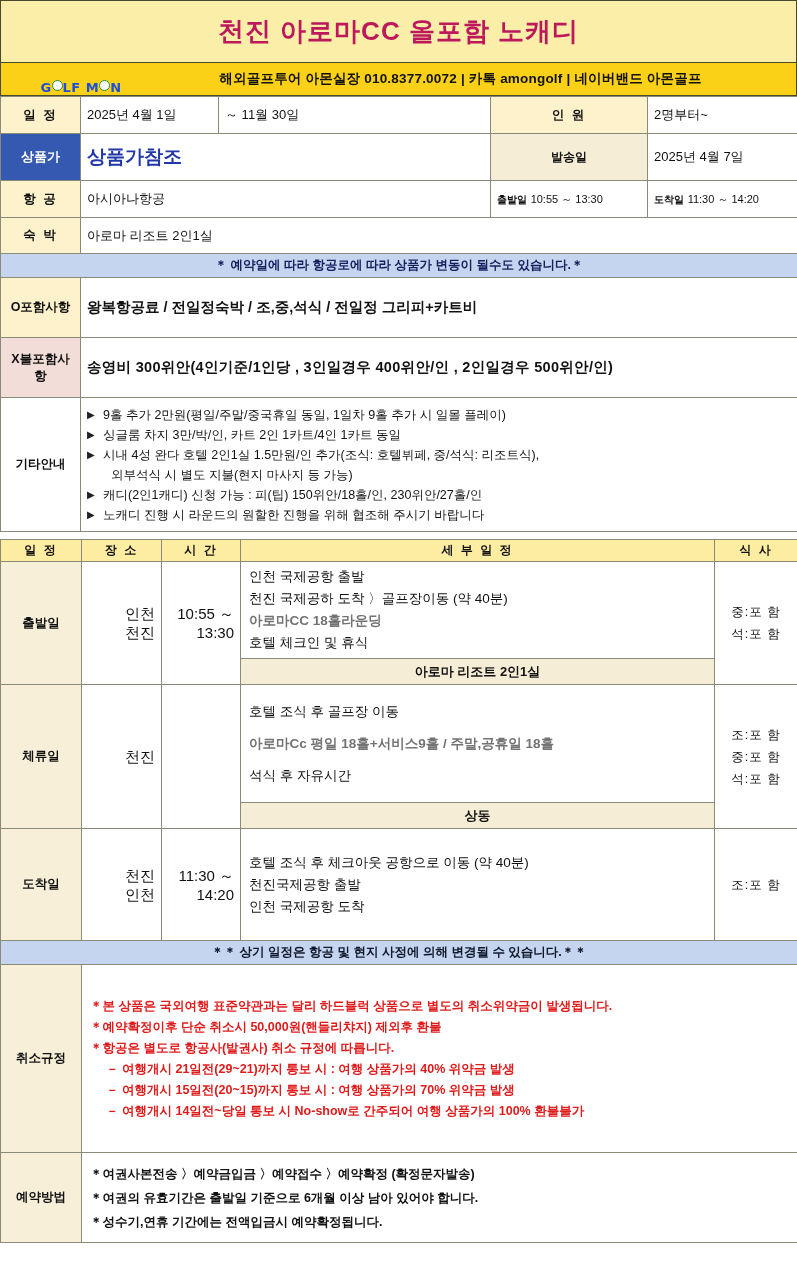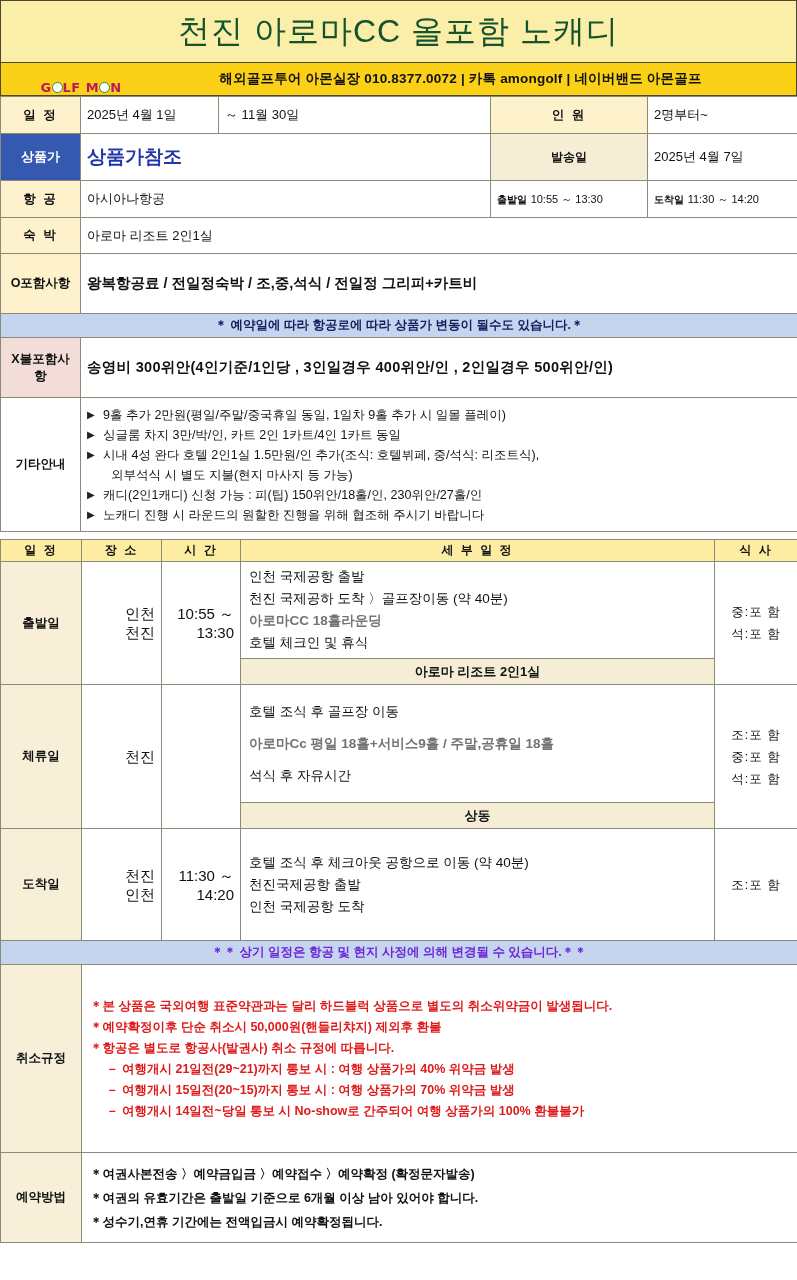--- a/index.html
+++ b/index.html
@@ -12,37 +12,37 @@
   .page{width:797px;height:1280px;position:relative;box-sizing:border-box;}
 
   
   .title-band{
     height:62px;background:#faeea8;
     border:1px solid #4a4a2a;border-bottom:none;
     display:flex;align-items:center;justify-content:center;
     box-sizing:border-box;
   }
   .title-band .title{
-    font-size:32px;font-weight:normal;letter-spacing:1px;color:#14532d;
+    font-size:26px;font-weight:bold;letter-spacing:1px;color:#be185d;
   }
 
   
   .contact-strip{
     height:34px;background:#fad117;
     border:1px solid #4a4a2a;
     display:flex;align-items:center;
     box-sizing:border-box;
   }
   .logo{
     width:160px;flex:0 0 160px;display:flex;align-items:center;justify-content:center;
   }
   .logo-text{
-    font-size:13px;font-weight:bold;color:#be185d;letter-spacing:0.5px;
+    font-size:13px;font-weight:bold;color:#1d4ed8;letter-spacing:0.5px;
     font-family:"DejaVu Sans",sans-serif;
-    display:inline-flex;align-items:center;margin-top:16px;
+    display:inline-flex;align-items:flex-start;margin-top:16px;
   }
   .ball{
     display:inline-block;width:9px;height:9px;border-radius:50%;
     background:#ffffff;border:1px solid #2e8b2e;margin:0 0px;
     vertical-align:middle;
   }
   .contact-text{
     flex:1;text-align:center;font-size:13.5px;font-weight:bold;color:#111;
     padding-right:36px;letter-spacing:0.2px;
   }
@@ -103,21 +103,21 @@
   .place,.time{text-align:right;font-size:15px;line-height:19px;}
   .detail{padding:4px 8px;font-size:13.5px;line-height:22px;vertical-align:middle;}
   .detail .blue{color:#737373;font-weight:bold;}
   .hotel-band{
     background:#f5edd5;text-align:center;font-weight:bold;font-size:13px;height:26px;
   }
   .meal{text-align:center;font-size:12.5px;line-height:22px;letter-spacing:1px;}
 
   .notice-blue2{
     background:#c5d5ef;text-align:center;font-weight:bold;
-    color:#6d28d9;font-size:12.5px;height:24px;
+    color:#0f172a;font-size:12.5px;height:24px;
   }
 
   .rule-lbl{background:#f7efd8;text-align:center;font-weight:bold;font-size:12.5px;}
   .rule-val{padding:5px 8px;font-size:12.5px;line-height:21px;color:#e01b1b;font-weight:bold;}
   .rule-val .li{display:flex;align-items:flex-start;}
   .rule-val .st{flex:0 0 12px;}
   .rule-val .sub{padding-left:16px;}
   .book-val{padding:5px 8px;font-size:12.5px;line-height:24px;color:#111;font-weight:bold;}
   .book-val .li{display:flex;align-items:flex-start;}
   .book-val .st{flex:0 0 12px;}
@@ -173,25 +173,25 @@
       <td class="val">
         <span class="tiny">도착일</span>
         <span class="flightsub">11:30 ～ 14:20</span>
       </td>
     </tr>
     <tr>
       <td class="lbl" style="height:36px">숙 박</td>
       <td class="val" colspan="5">아로마 리조트 2인1실</td>
     </tr>
     <tr>
+      <td class="notice-blue" colspan="6">＊ 예약일에 따라 항공로에 따라 상품가 변동이 될수도 있습니다.＊</td>
+    </tr>
+    <tr>
       <td class="inc-lbl" style="height:60px">O포함사항</td>
       <td class="val inc-val" colspan="5">왕복항공료 / 전일정숙박 / 조,중,석식 / 전일정 그리피+카트비</td>
-    </tr>
-    <tr>
-      <td class="notice-blue" colspan="6">＊ 예약일에 따라 항공로에 따라 상품가 변동이 될수도 있습니다.＊</td>
     </tr>
     <tr>
       <td class="exc-lbl" style="height:60px">X불포함사항</td>
       <td class="val exc-val" colspan="5">송영비 300위안(4인기준/1인당 , 3인일경우 400위안/인 , 2인일경우 500위안/인)</td>
     </tr>
     <tr>
       <td class="etc-lbl" style="height:134px">기타안내</td>
       <td class="etc-val" colspan="5">
         <div class="li">
               <span class="tri">▶</span>

